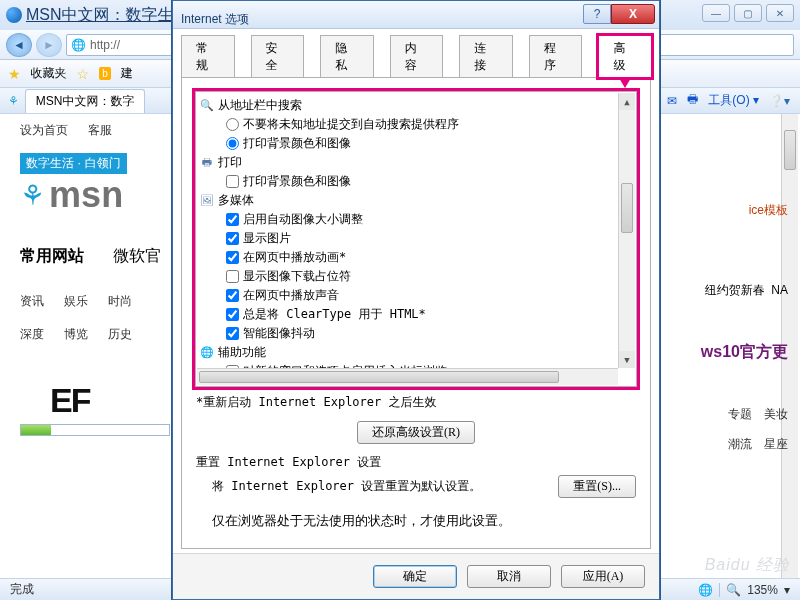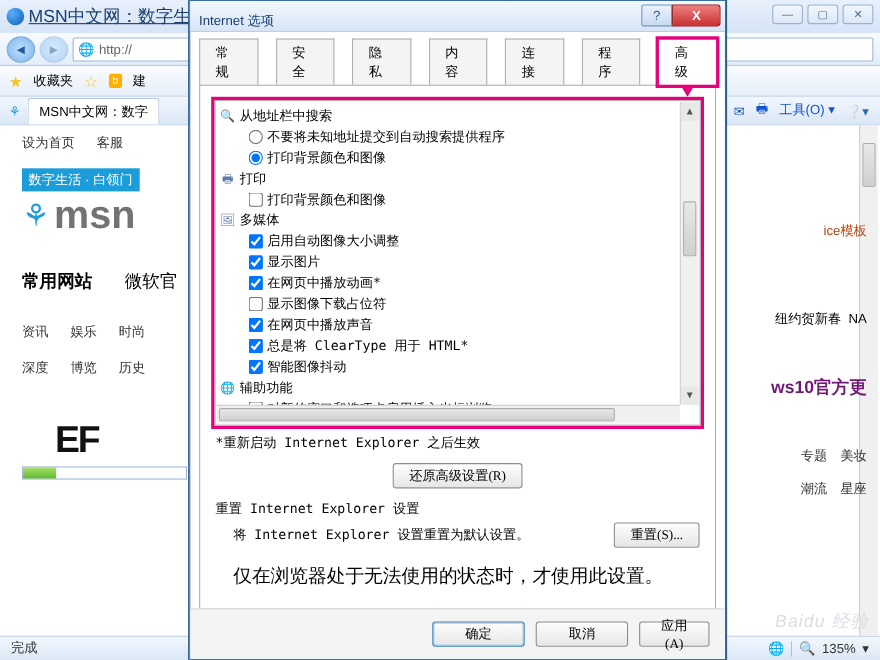--- a/index.html
+++ b/index.html
@@ -55,21 +55,21 @@
 .tree-content .cat { margin-left:-14px; display:flex; align-items:center; gap:4px;}
 .cat-ico { width:14px;height:14px;display:inline-flex;align-items:center;justify-content:center;font-size:11px;color:#5a7aa8;}
 .opt { display:flex; align-items:center; gap:4px; padding-left:12px;}
 .opt input { margin:0;}
 .footnote { font-size:12px; padding:4px 0 8px 4px; font-family:"SimSun",monospace;}
 .btn { height:23px; padding:0 14px; background:linear-gradient(#fdfdfd,#e6e6e6); border:1px solid #8e8e8e; border-radius:3px; font-size:12px; font-family:"SimSun",Tahoma; display:inline-flex; align-items:center; justify-content:center;}
 .btn.primary { border:1px solid #3c7fb1; box-shadow:0 0 0 1px #a7d0f0 inset;}
 .btn-row-right { display:flex; justify-content:center; padding:2px 4px 10px;}
 .reset-head { font-size:12px; padding:0 4px 4px; font-family:"SimSun",monospace;}
 .reset-row { display:flex; align-items:center; padding:0 4px 8px 20px; gap:12px; font-family:"SimSun",monospace;}
-.reset-note { font-size:17px; padding:6px 4px 4px 20px; font-family:Liberation Sans, sans-serif;}
+.reset-note { font-size:13px; padding:6px 4px 4px 20px; font-family:Liberation Sans, sans-serif;}
 .dlg-foot { position:absolute; left:0; right:0; bottom:0; height:46px; display:flex; align-items:center; justify-content:flex-end; gap:10px; padding:0 14px; background:#f4f4f4; border-top:1px solid #d8d8d8;}
 .watermark { position:absolute; right:10px; bottom:24px; color:#dadde2; font-size:16px; font-style:italic; letter-spacing:1px;}
 .rt { position:absolute; right:12px; }
 .rt-links { display:flex; gap:12px; color:#333;}
 .ws10 { color:#701a75; font-size:16px; font-weight:bold;}
 </style>
 </head>
 <body>
 
 <div class="ie-window">
@@ -275,17 +275,17 @@
     <div class="reset-row">
       <span style="flex:1">将 Internet Explorer 设置重置为默认设置。</span>
       <button class="btn">重置(S)...</button>
     </div>
     <div class="reset-note">仅在浏览器处于无法使用的状态时，才使用此设置。</div>
   </div>
 
   <div class="dlg-foot">
     <button class="btn primary" style="width:84px">确定</button>
     <button class="btn" style="width:84px">取消</button>
-    <button class="btn" style="width:64px">应用(A)</button>
+    <button class="btn" style="width:84px">应用(A)</button>
   </div>
 </div>
 
 <div class="watermark">Baidu 经验</div>
 
 </body></html>

